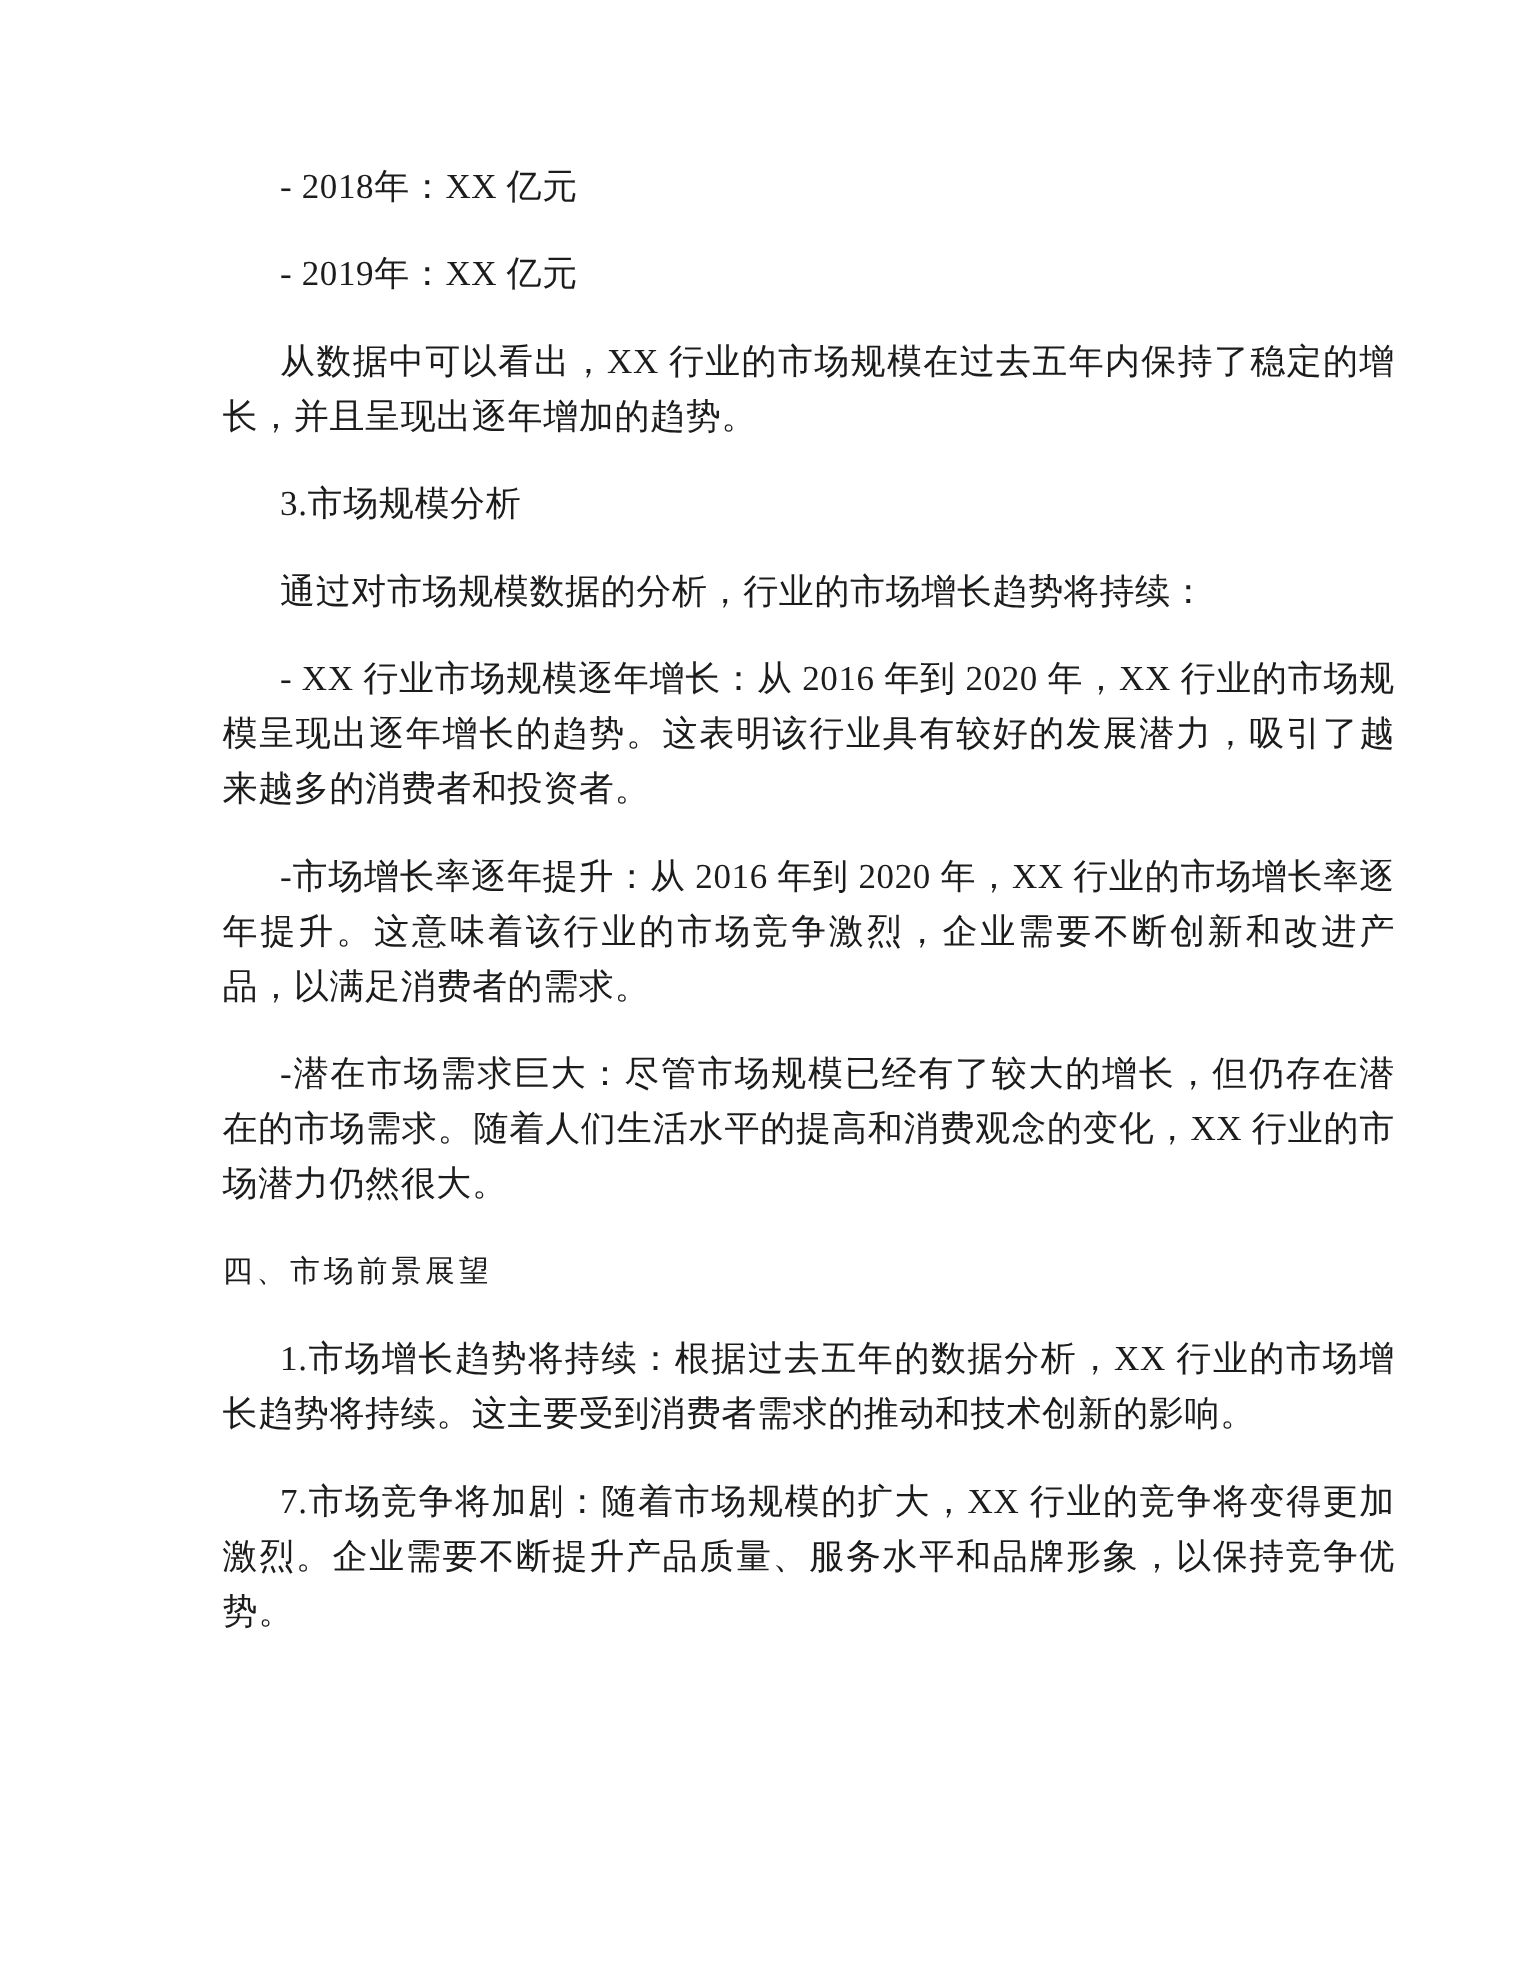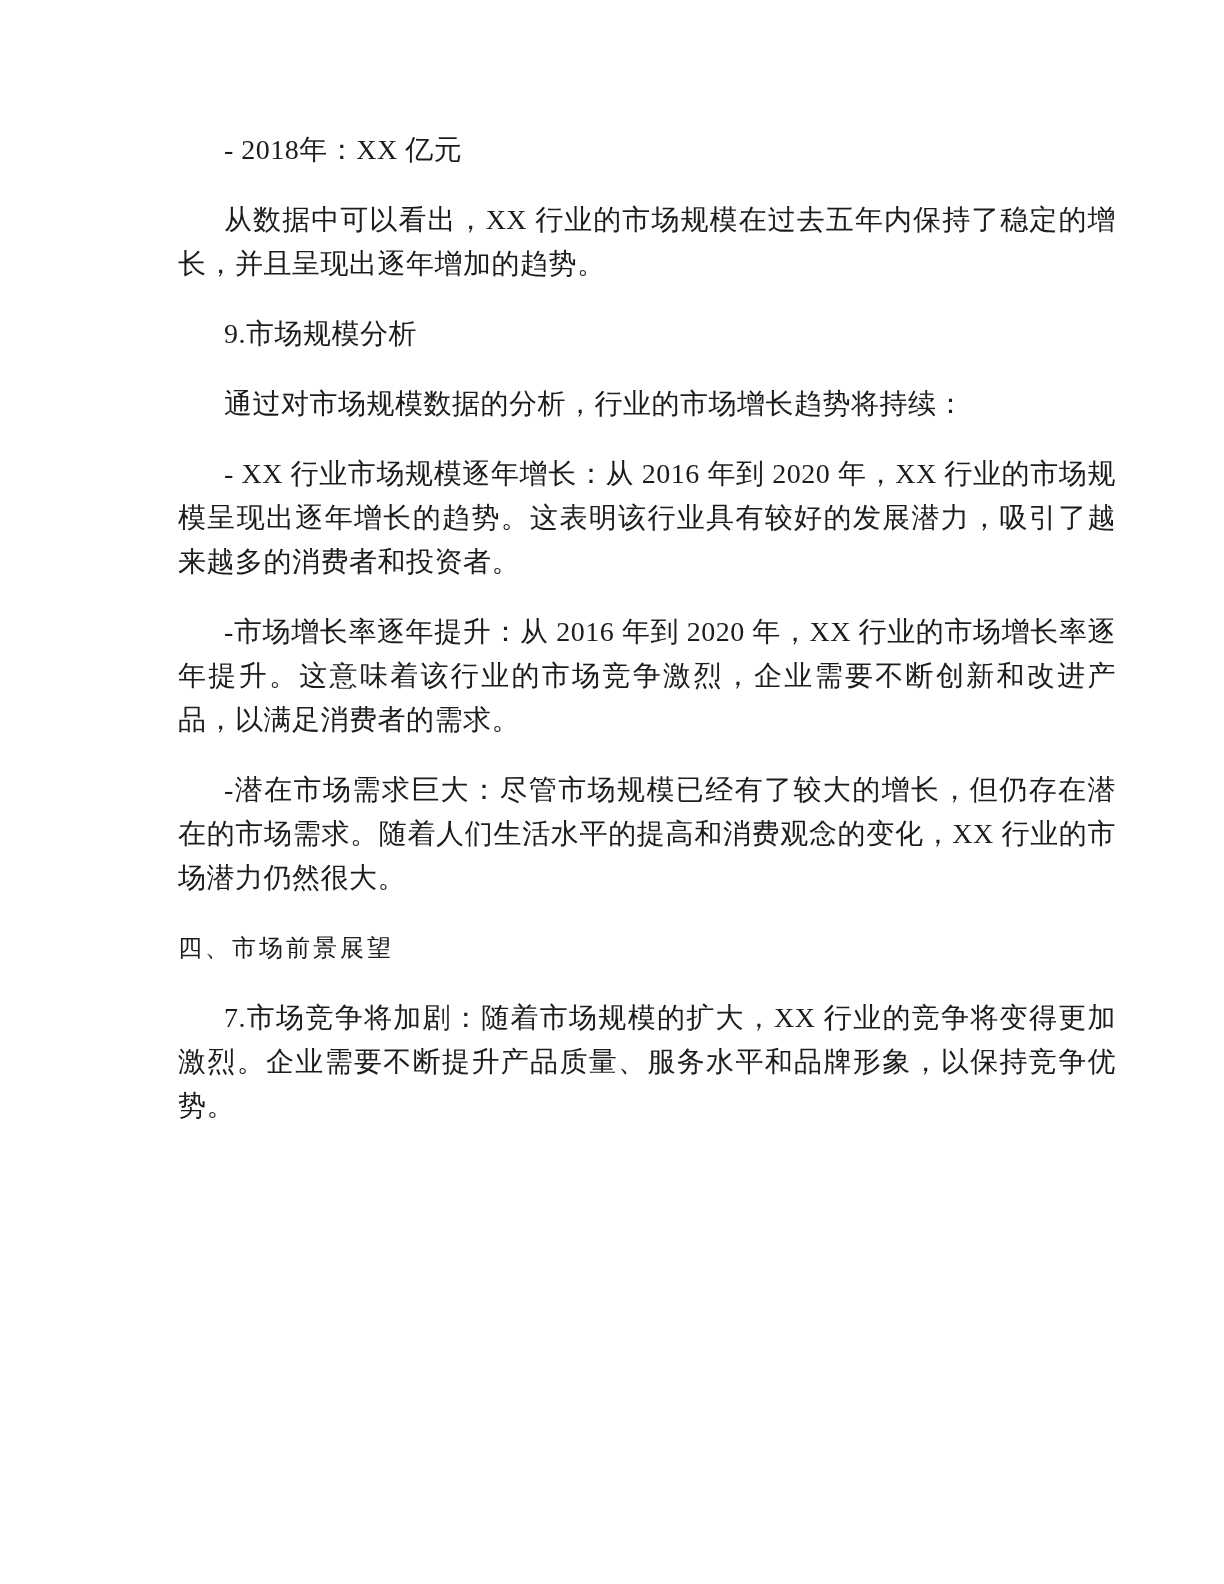--- a/index.html
+++ b/index.html
@@ -41,22 +41,24 @@
     font-size:24px;
     letter-spacing:3px;
   }
 </style>
 </head>
 <body>
 
 <div class="page">
   <div class="content">
     <p class="para indent">- 2018年：XX 亿元</p>
+    <p class="para indent">- 2019年：XX 亿元</p>
     <p class="para indent">从数据中可以看出，XX 行业的市场规模在过去五年内保持了稳定的增长，并且呈现出逐年增加的趋势。</p>
-    <p class="para indent">9.市场规模分析</p>
+    <p class="para indent">3.市场规模分析</p>
     <p class="para indent">通过对市场规模数据的分析，行业的市场增长趋势将持续：</p>
     <p class="para indent">- XX 行业市场规模逐年增长：从 2016 年到 2020 年，XX 行业的市场规模呈现出逐年增长的趋势。这表明该行业具有较好的发展潜力，吸引了越来越多的消费者和投资者。</p>
     <p class="para indent">-市场增长率逐年提升：从 2016 年到 2020 年，XX 行业的市场增长率逐年提升。这意味着该行业的市场竞争激烈，企业需要不断创新和改进产品，以满足消费者的需求。</p>
     <p class="para indent">-潜在市场需求巨大：尽管市场规模已经有了较大的增长，但仍存在潜在的市场需求。随着人们生活水平的提高和消费观念的变化，XX 行业的市场潜力仍然很大。</p>
     <p class="para heading">四、市场前景展望</p>
+    <p class="para indent">1.市场增长趋势将持续：根据过去五年的数据分析，XX 行业的市场增长趋势将持续。这主要受到消费者需求的推动和技术创新的影响。</p>
     <p class="para indent">7.市场竞争将加剧：随着市场规模的扩大，XX 行业的竞争将变得更加激烈。企业需要不断提升产品质量、服务水平和品牌形象，以保持竞争优势。</p>
   </div>
 </div>
 
 </body></html>

